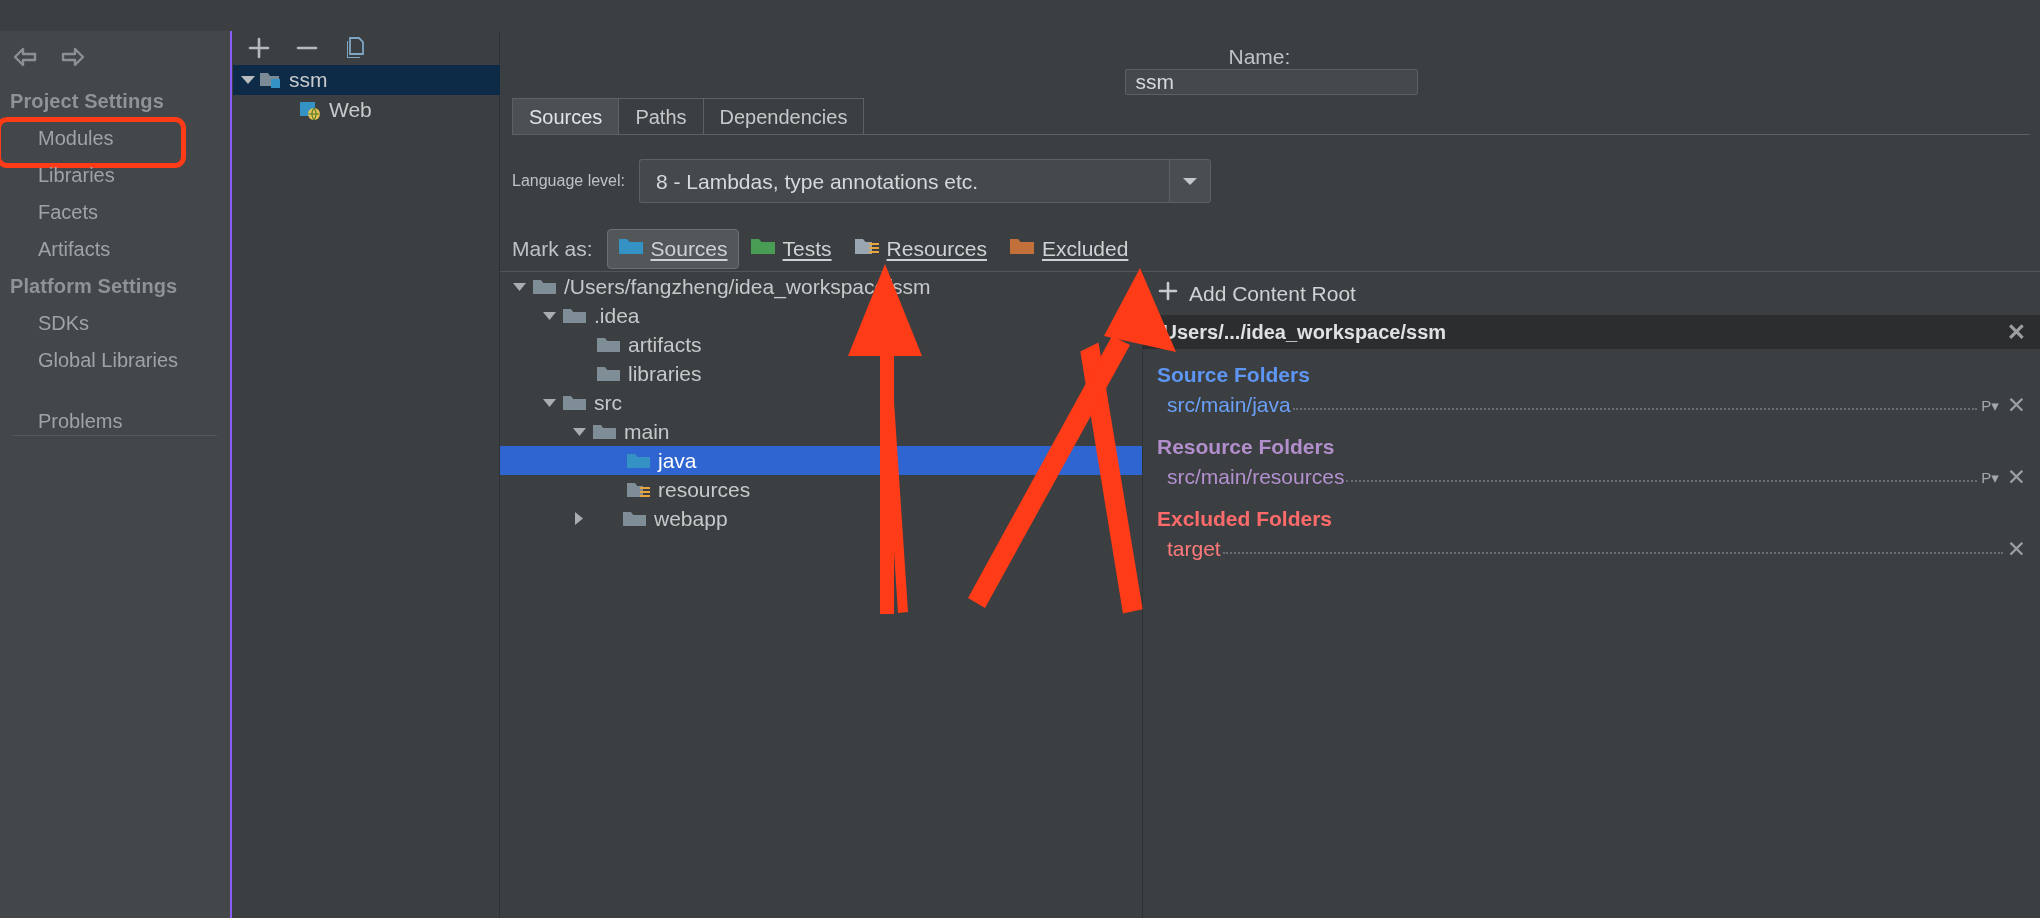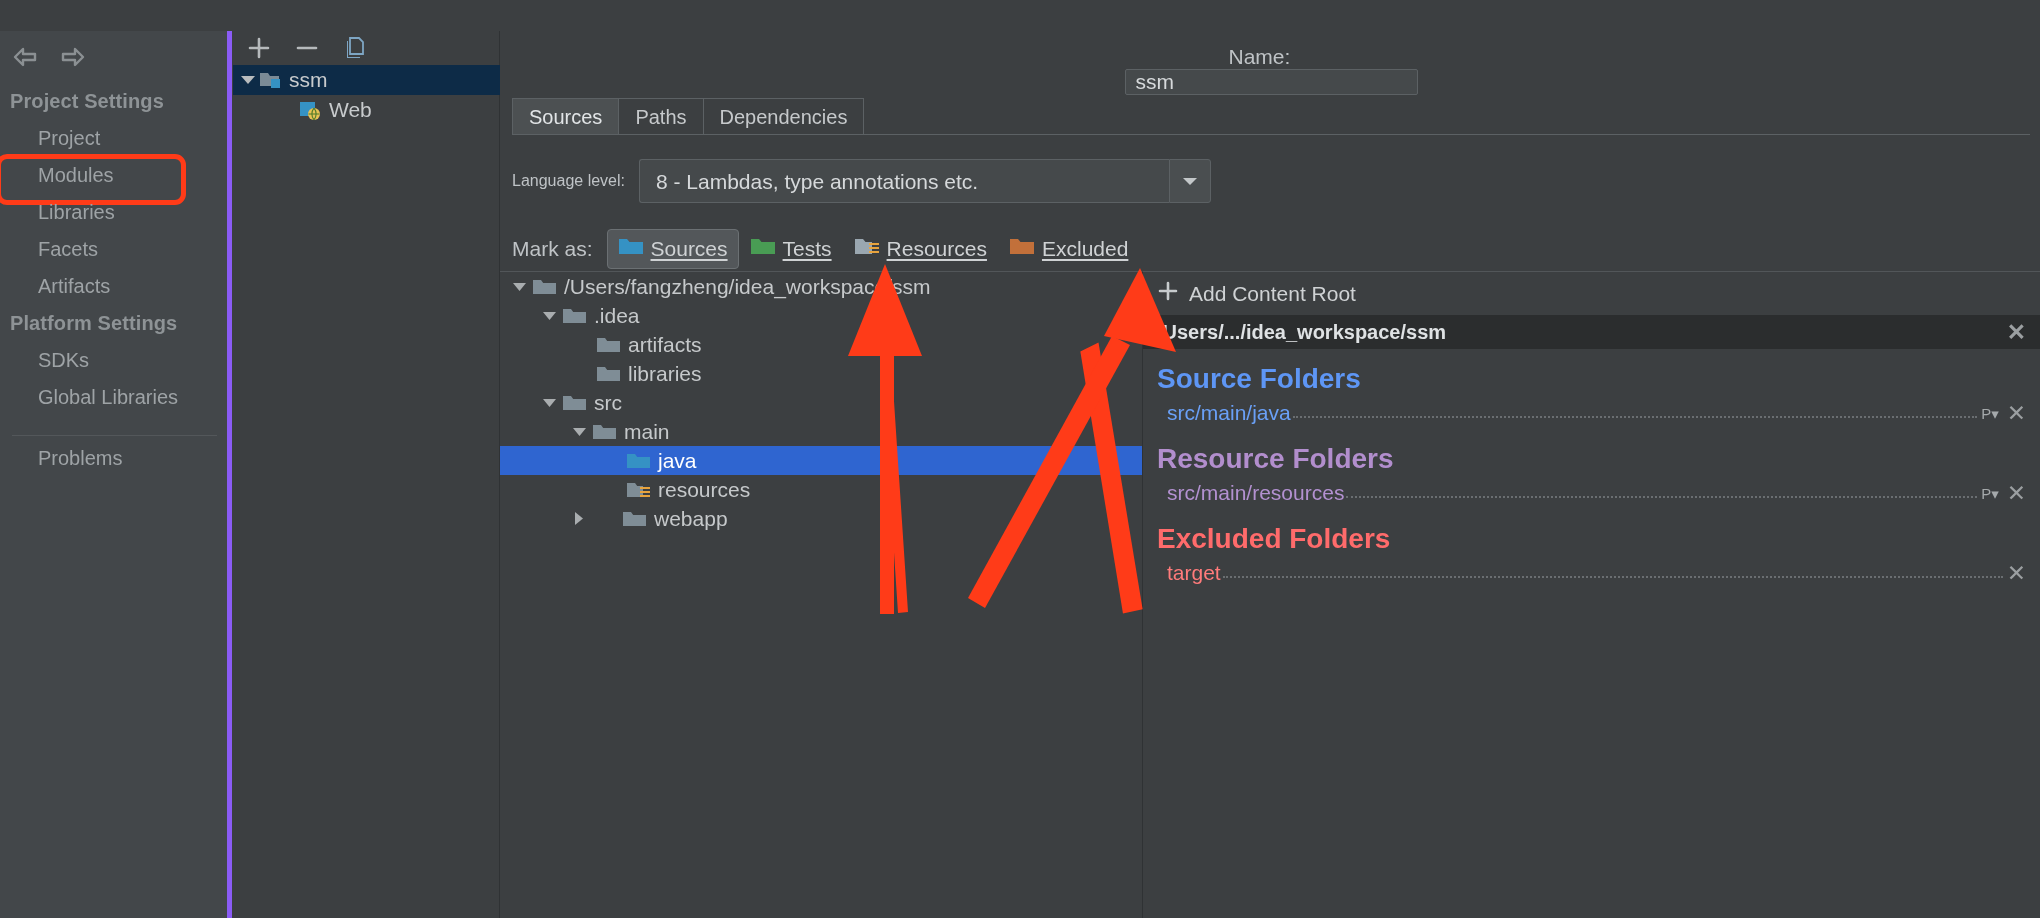--- a/index.html
+++ b/index.html
@@ -24,21 +24,21 @@
   .dot.green { background: #28c840; border: 1px solid #1aab29; }
   .title-text {
     position: absolute; left: 0; top: 0; width: 2040px; height: 31px;
     line-height: 31px; text-align: center;
     font-size: 20px; color: #2b2b2b;
   }
 
   
   .sidebar {
     position: absolute; left: 0; top: 31px; width: 232px; height: 887px;
-    background: #43474a; border-right: 5px solid #8b5cf6;
+    background: #43474a; border-right: 2px solid #8b5cf6;
   }
   .navbtns { position: absolute; left: 8px; top: 9px; display: flex; gap: 14px; }
   .navbtn { width: 34px; height: 34px; display: flex; align-items: center; justify-content: center; cursor: pointer; }
   .navbtn svg { display: block; }
   .sidebar-list { position: absolute; left: 0; top: 52px; width: 232px; }
   .section-head {
     font-size: 20px; font-weight: bold; color: #8e9396;
     padding: 7px 0 7px 10px; letter-spacing: .1px;
   }
   .nav-item {
@@ -123,21 +123,21 @@
   .add-root {
     display: flex; align-items: center; gap: 10px; padding: 8px 0 8px 14px;
     font-size: 21px; color: #cfd2d4; cursor: pointer;
   }
   .root-header {
     background: #2b2d2e; height: 34px; display: flex; align-items: center;
     font-size: 20px; font-weight: bold; color: #dfe2e4; padding: 0 14px; cursor: pointer;
   }
   .root-header .spacer { flex: 1; }
   .x-btn { color: #9b9fa1; font-size: 23px; cursor: pointer; line-height: 1; }
-  .grp-title { font-size: 28px; font-weight: bold; padding: 14px 0 2px 14px; }
+  .grp-title { font-size: 21px; font-weight: bold; padding: 14px 0 2px 14px; }
   .grp-title.src { color: #5e96f5; }
   .grp-title.res { color: #b28ecd; }
   .grp-title.exc { color: #ff6b6b; }
   .grp-item { display: flex; align-items: flex-end; padding: 4px 14px 4px 24px; font-size: 21px; cursor: pointer; }
   .grp-item.src { color: #6aa0f7; }
   .grp-item.res { color: #b391d1; }
   .grp-item.exc { color: #ff7b7b; }
   .dots-fill { flex: 1; border-bottom: 2px dotted #6a6e71; margin: 0 4px 7px 2px; height: 1px; }
   .p-badge { font-size: 15px; color: #a5a9ab; margin-right: 8px; margin-bottom: 2px; white-space: nowrap; }
 
@@ -159,21 +159,20 @@
       </div>
       <div class="navbtn">
         <svg width="30" height="22" viewBox="0 0 30 22">
             <path d="M17 3 L25 11 L17 19 L17 14 L5 14 L5 8 L17 8 Z" fill="none" stroke="#8b9093" stroke-width="2.4" stroke-linejoin="round"></path>
           </svg>
       </div>
     </div>
 
     <div class="sidebar-list">
       <div class="section-head">Project Settings</div>
-      <div class="nav-item">Project</div>
       <div class="nav-item selected-ring">Modules</div>
       <div class="nav-item">Libraries</div>
       <div class="nav-item">Facets</div>
       <div class="nav-item">Artifacts</div>
       <div class="section-head">Platform Settings</div>
       <div class="nav-item">SDKs</div>
       <div class="nav-item">Global Libraries</div>
       <div class="nav-item after-div">Problems</div>
     </div>
     <div class="sidebar-divider"></div>

